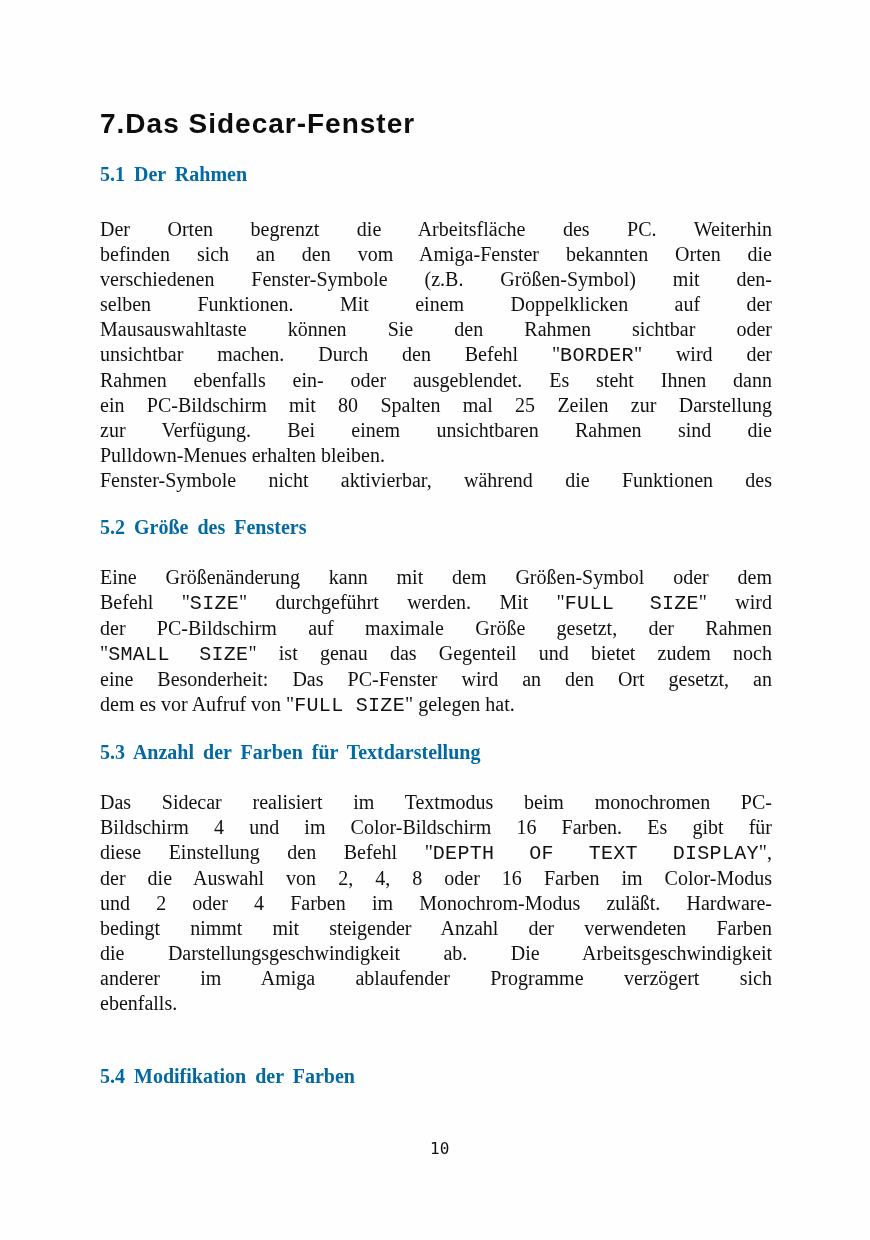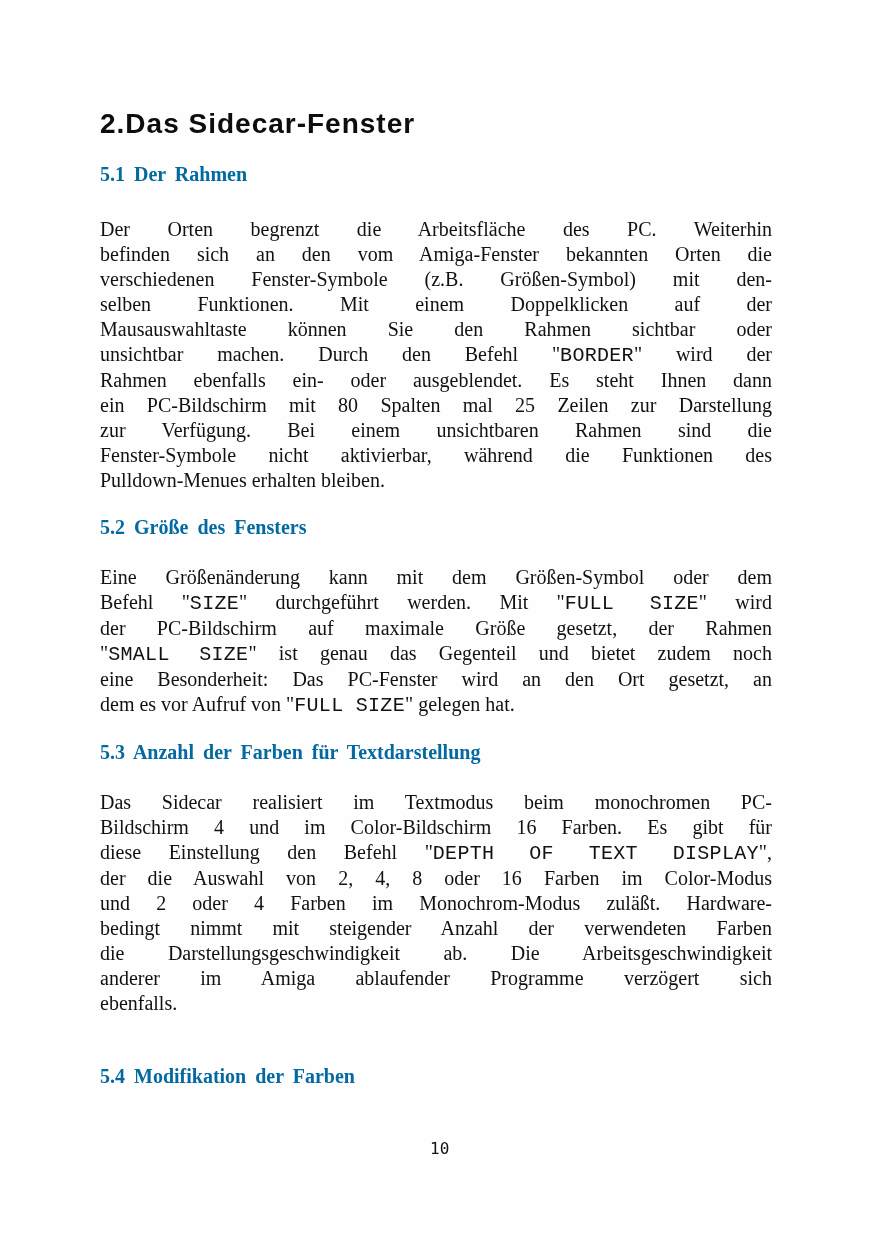--- a/index.html
+++ b/index.html
@@ -61,36 +61,36 @@
     font-size: 16px;
     line-height: 1;
     color: #111111;
   }
 </style>
 </head>
 <body>
 
 <div class="page">
   <div class="content">
-    <h1 class="doc-title">2.Das Sidecar-Fenster</h1>
+    <h1 class="doc-title">7.Das Sidecar-Fenster</h1>
     <div id="sections-root">
         <section class="section">
           <h2 class="sec-heading">5.1 Der Rahmen</h2>
           <div class="para">
             <div class="line"><span>Der Orten begrenzt die Arbeitsfläche des PC. Weiterhin</span></div>
             <div class="line"><span>befinden sich an den vom Amiga-Fenster bekannten Orten die</span></div>
             <div class="line"><span>verschiedenen Fenster-Symbole (z.B. Größen-Symbol) mit den-</span></div>
             <div class="line"><span>selben Funktionen.  Mit einem Doppelklicken auf der</span></div>
             <div class="line"><span>Mausauswahltaste können Sie den Rahmen sichtbar oder</span></div>
             <div class="line"><span>unsichtbar machen.  Durch den Befehl "</span><span class="mono">BORDER</span><span>" wird der</span></div>
             <div class="line"><span>Rahmen ebenfalls ein- oder ausgeblendet.  Es steht Ihnen dann</span></div>
             <div class="line"><span>ein PC-Bildschirm mit 80 Spalten mal 25 Zeilen zur Darstellung</span></div>
             <div class="line"><span>zur Verfügung.  Bei einem unsichtbaren Rahmen sind die</span></div>
+            <div class="line last"><span>Pulldown-Menues erhalten bleiben.</span></div>
             <div class="line"><span>Fenster-Symbole nicht aktivierbar, während die Funktionen des</span></div>
-            <div class="line last"><span>Pulldown-Menues erhalten bleiben.</span></div>
           </div>
         </section>
         <section class="section">
           <h2 class="sec-heading">5.2 Größe des Fensters</h2>
           <div class="para">
             <div class="line"><span>Eine Größenänderung kann mit dem Größen-Symbol oder dem</span></div>
             <div class="line"><span>Befehl "</span><span class="mono">SIZE</span><span>" durchgeführt werden.  Mit "</span><span class="mono">FULL SIZE</span><span>" wird</span></div>
             <div class="line"><span>der PC-Bildschirm auf maximale Größe gesetzt, der Rahmen</span></div>
             <div class="line"><span>"</span><span class="mono">SMALL SIZE</span><span>" ist genau das Gegenteil und bietet zudem noch</span></div>
             <div class="line"><span>eine Besonderheit: Das PC-Fenster wird an den Ort gesetzt, an</span></div>

